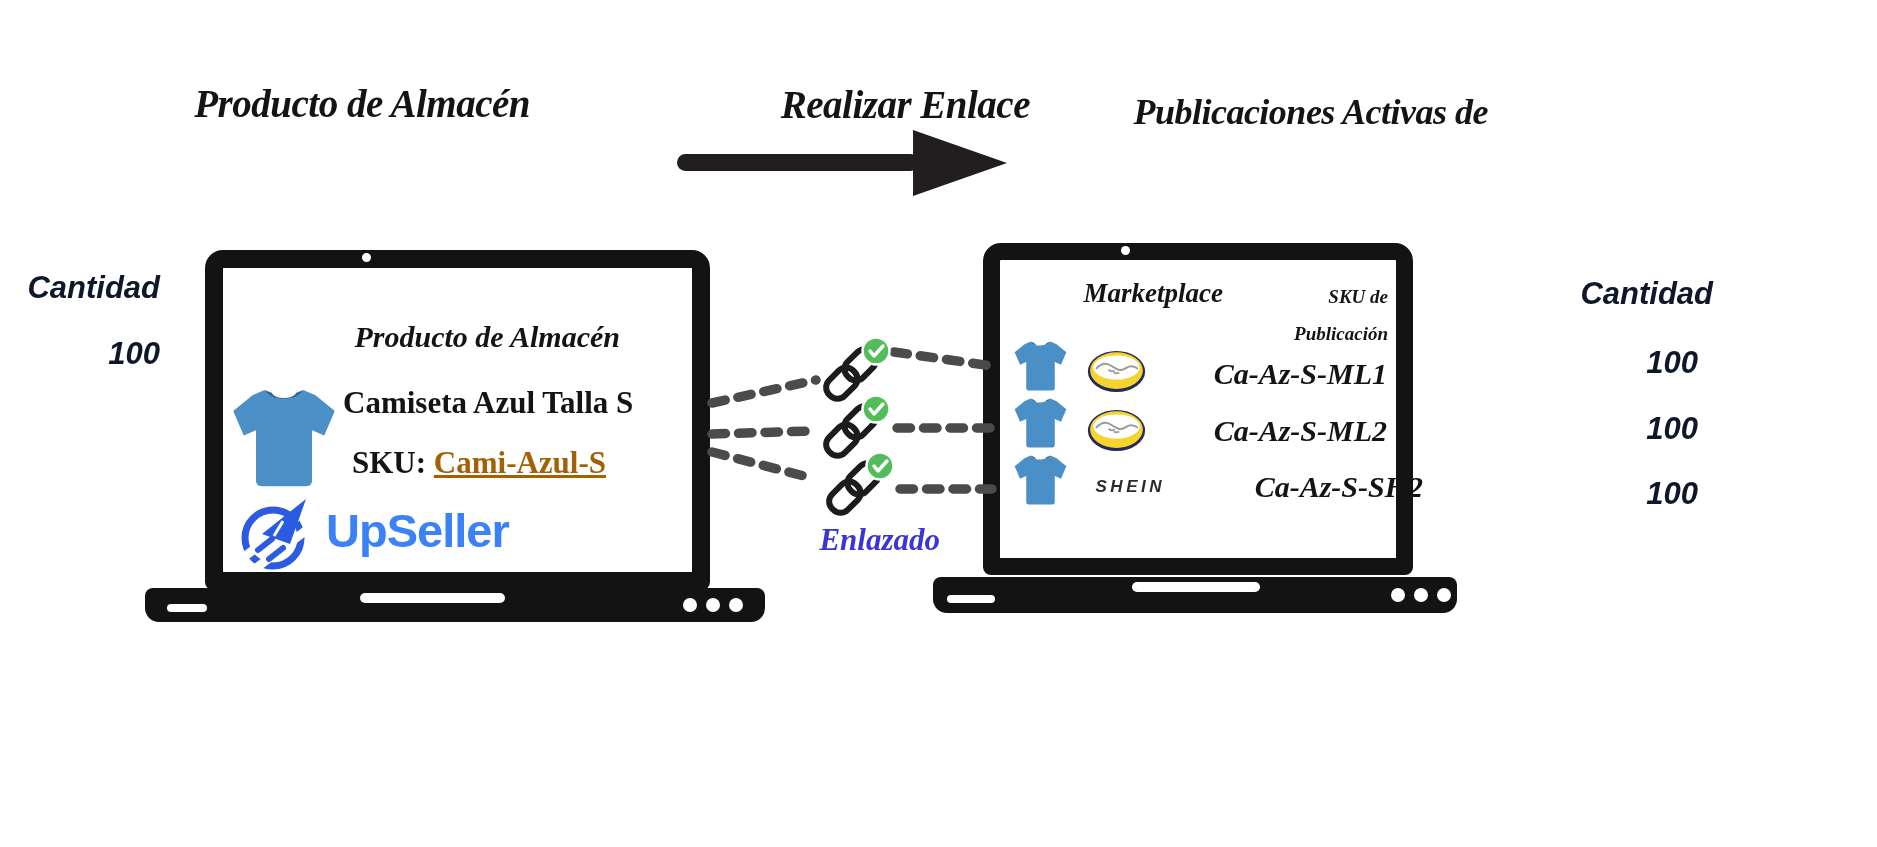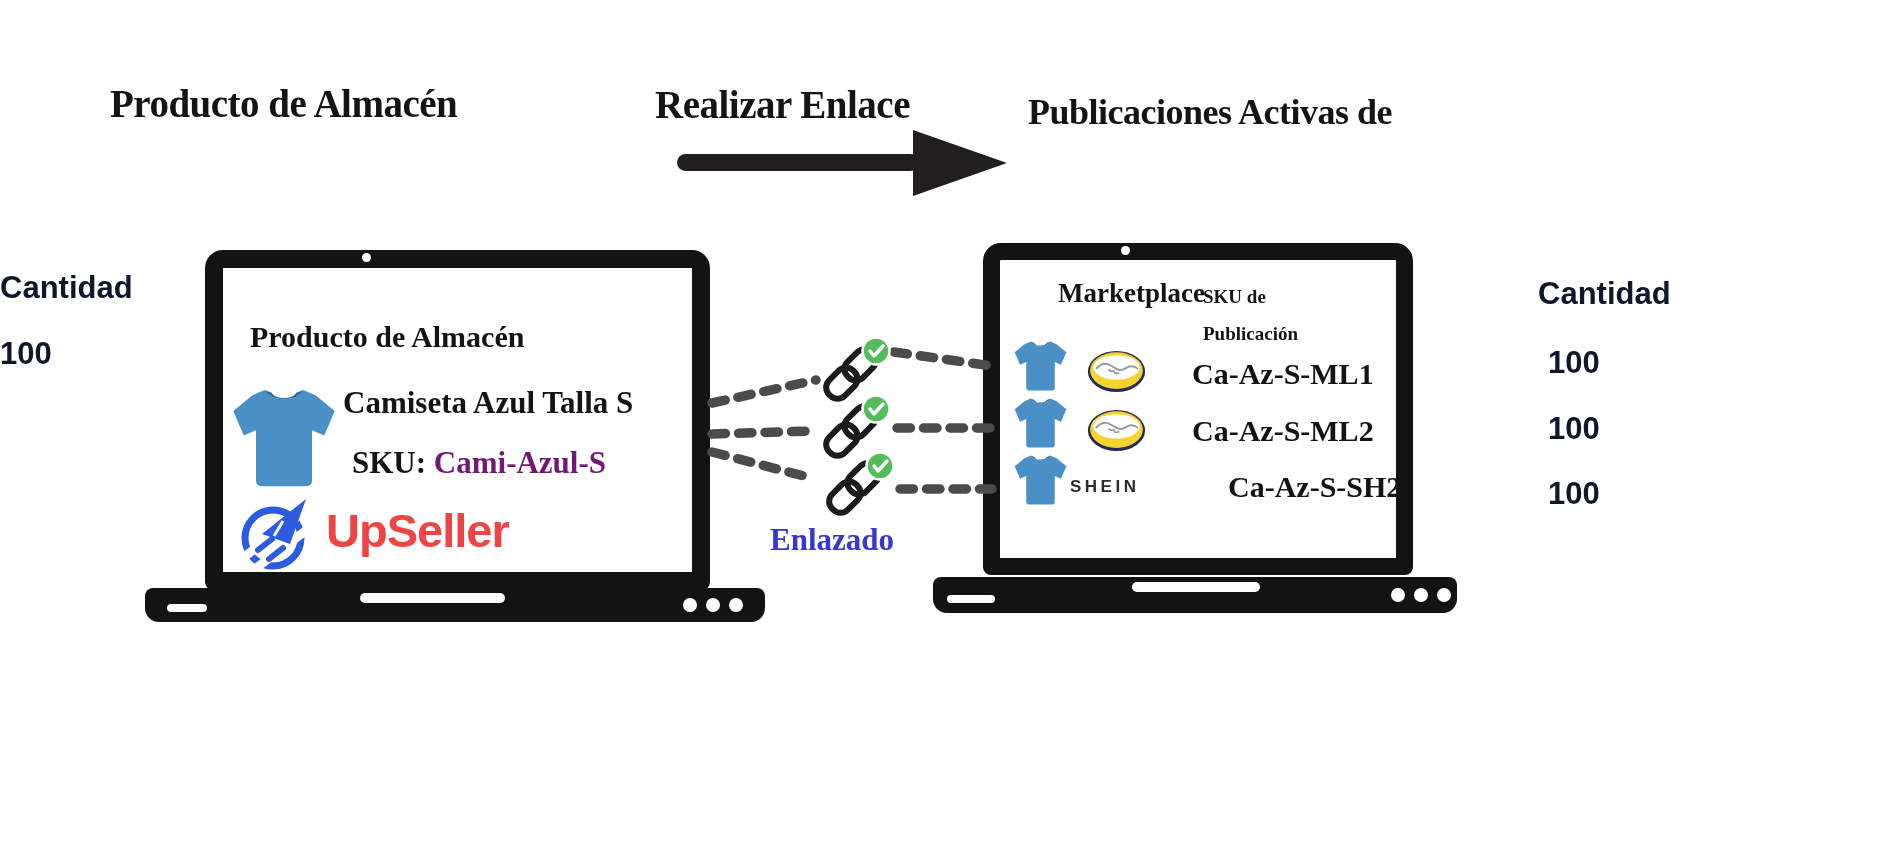--- a/index.html
+++ b/index.html
@@ -1,21 +1,21 @@
 <!DOCTYPE html>
 <html><head>
 <meta charset="utf-8">
 <style>
   html,body { margin:0; padding:0; background:#ffffff; }
   .canvas { position:relative; width:1877px; height:847px; background:#ffffff; overflow:hidden;
             font-family:"Liberation Sans","DejaVu Sans",sans-serif; }
   .abs { position:absolute; }
   .serif { font-family:"Liberation Serif","DejaVu Serif",serif; font-weight:700; color:#141414; }
   .sans  { font-family:"Liberation Sans","DejaVu Sans",sans-serif; font-weight:700; color:#0f172a; }
-  .center { text-align:left; }
+  .center { text-align:right;font-style:italic; }
   .nowrap { white-space:nowrap; }
 
   
   .left-title  { left:110px; top:74px;  width:420px; font-size:39px; line-height:59px; letter-spacing:-0.5px; }
   .mid-title   { left:655px; top:82px;  width:375px; font-size:39px; letter-spacing:-0.5px; }
   .right-title { left:1028px; top:86px; width:460px; font-size:36px; line-height:53px; letter-spacing:-0.5px; }
   .flow-arrow  { left:655px; top:118px; }
 
   
   .laptop { position:absolute; background:#ffffff; border:18px solid #131313; box-sizing:border-box;
@@ -29,23 +29,23 @@
 
   
   .qty-label-left { left:0px; top:270px; width:160px; font-size:31px; }
   .qty-value-left { left:0px; top:336px; width:160px; font-size:31px; }
 
   
   .wh-title       { left:250px; top:320px; width:370px; font-size:30px; }
   .wh-tshirt      { left:228px; top:384px; }
   .wh-product     { left:343px; top:385px; font-size:31px; }
   .wh-sku         { left:352px; top:445px; font-size:31px; }
-  .wh-sku .red    { color:#701a75; }
+  .wh-sku .red    { color:#a16207;text-decoration:underline; }
   .brand-icon     { left:234px; top:494px; }
-  .brand-text     { left:326px; top:503px; font-size:47px; color:#ef4444; letter-spacing:-1px; font-weight:700; }
+  .brand-text     { left:326px; top:503px; font-size:47px; color:#3b82f6; letter-spacing:-1px; font-weight:700; }
 
   
   .links-svg  { left:690px; top:328px; z-index:2; }
   .enlazado   { left:770px; top:522px; width:170px; font-size:31px; color:#3a36d6; }
 
   
   .mp-col1 { left:1058px; top:278px; width:165px; font-size:27px; }
   .mp-col2 { left:1203px; top:278px; width:185px; font-size:19px; line-height:37px; }
   .mp-tshirt-1 { left:1012px; top:339px; }
   .mp-tshirt-2 { left:1012px; top:396px; }

